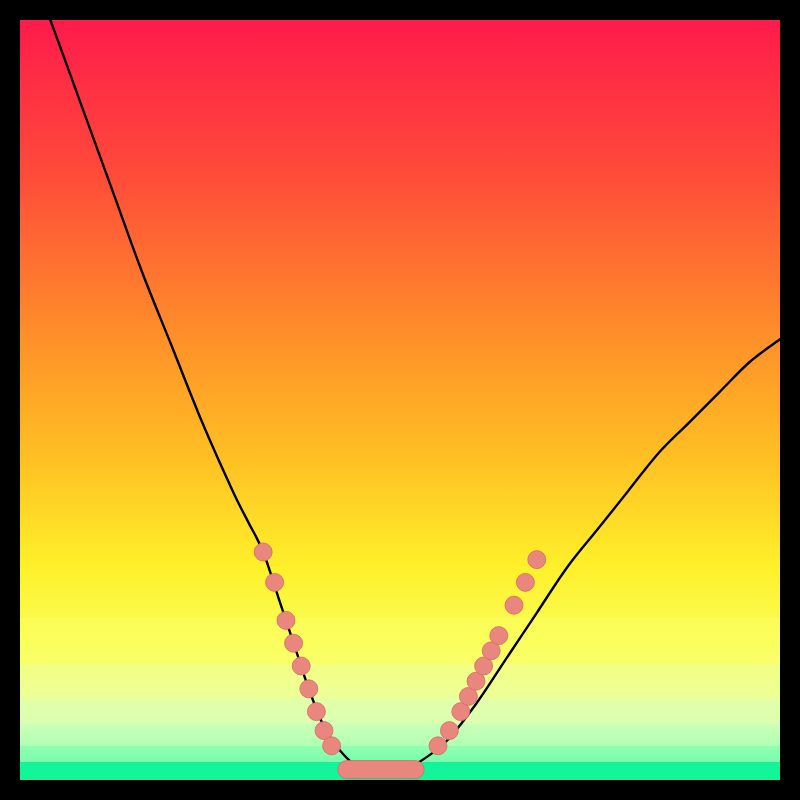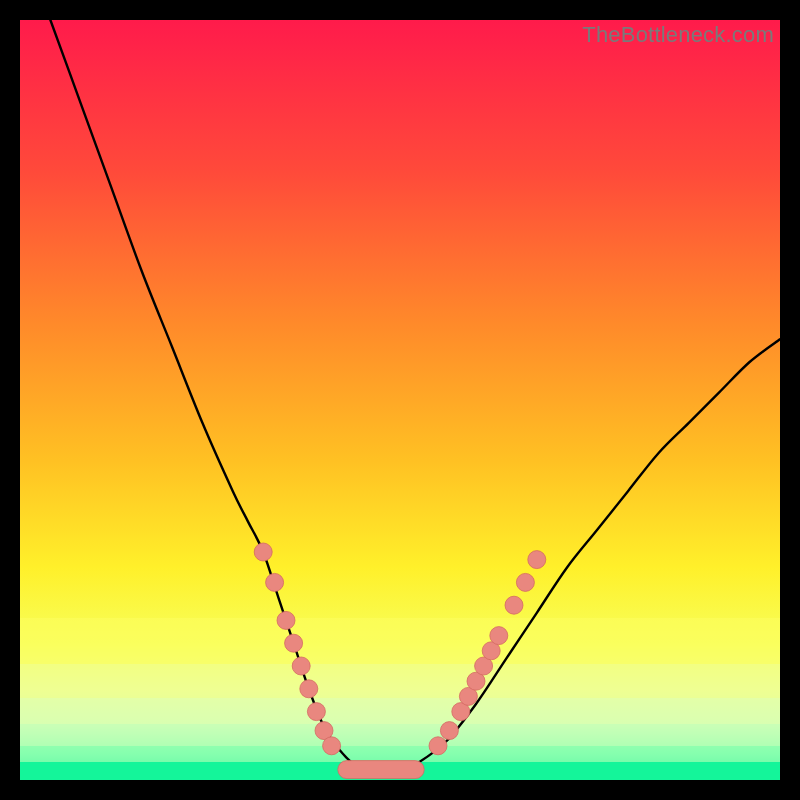--- a/index.html
+++ b/index.html
@@ -94,14 +94,13 @@
         <circle cx="456.0" cy="661.2" r="9" fill="#e9877f" stroke="#d46a62" stroke-width="0.8"></circle>
         <circle cx="463.6" cy="646.0" r="9" fill="#e9877f" stroke="#d46a62" stroke-width="0.8"></circle>
         <circle cx="471.2" cy="630.8" r="9" fill="#e9877f" stroke="#d46a62" stroke-width="0.8"></circle>
         <circle cx="478.8" cy="615.6" r="9" fill="#e9877f" stroke="#d46a62" stroke-width="0.8"></circle>
         <circle cx="494.0" cy="585.2" r="9" fill="#e9877f" stroke="#d46a62" stroke-width="0.8"></circle>
         <circle cx="505.4" cy="562.4" r="9" fill="#e9877f" stroke="#d46a62" stroke-width="0.8"></circle>
         <circle cx="516.8" cy="539.6" r="9" fill="#e9877f" stroke="#d46a62" stroke-width="0.8"></circle>
       </g>
   </svg>
 
-  <div class="watermark">TheBottleneck.com</div>
 </div>
 
 </body></html>

